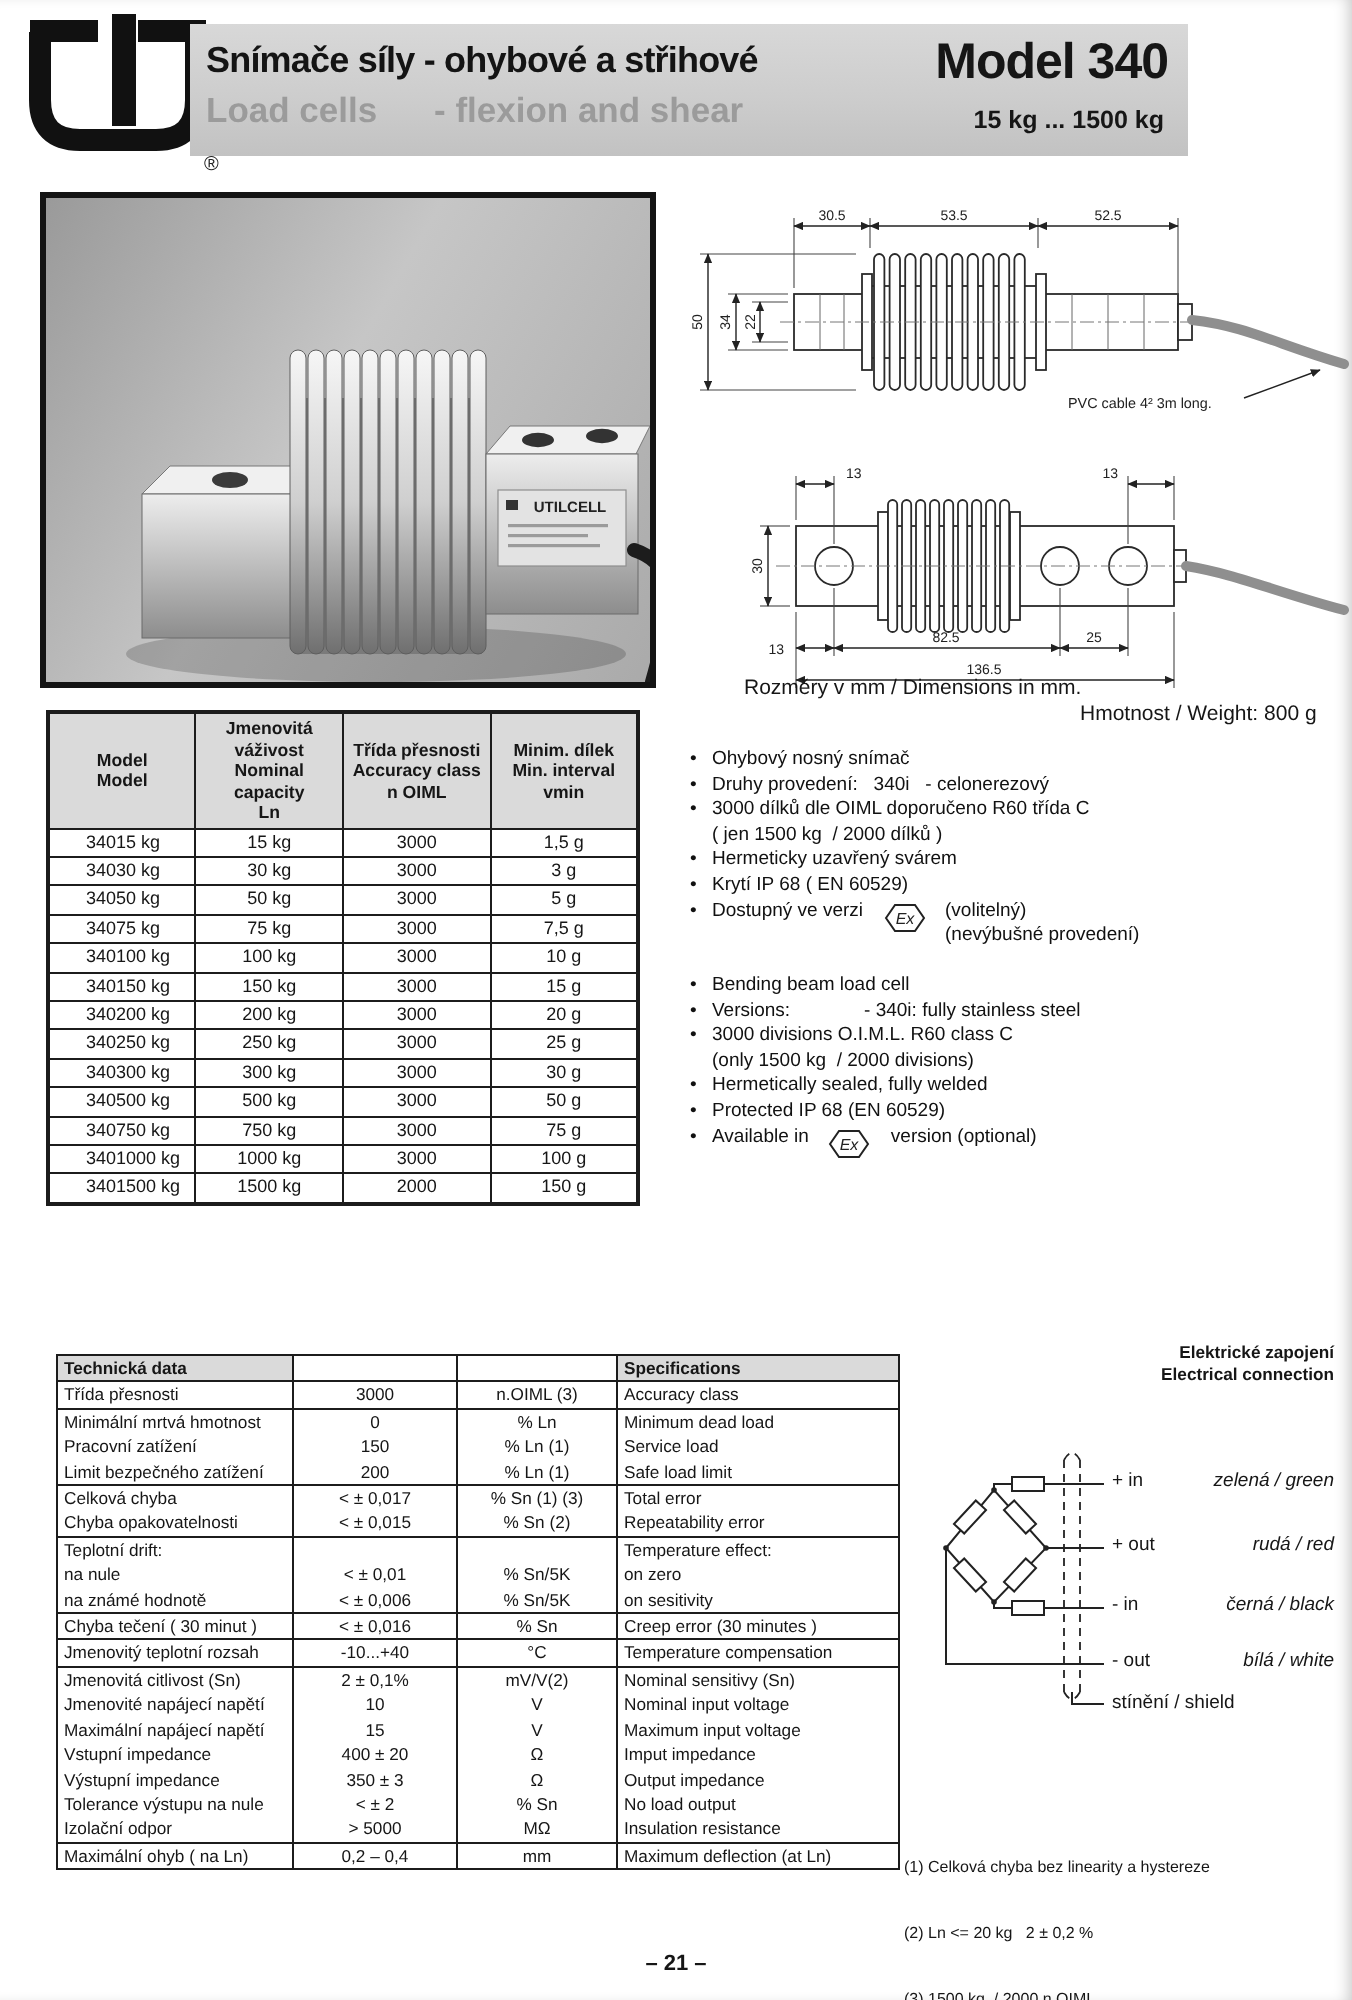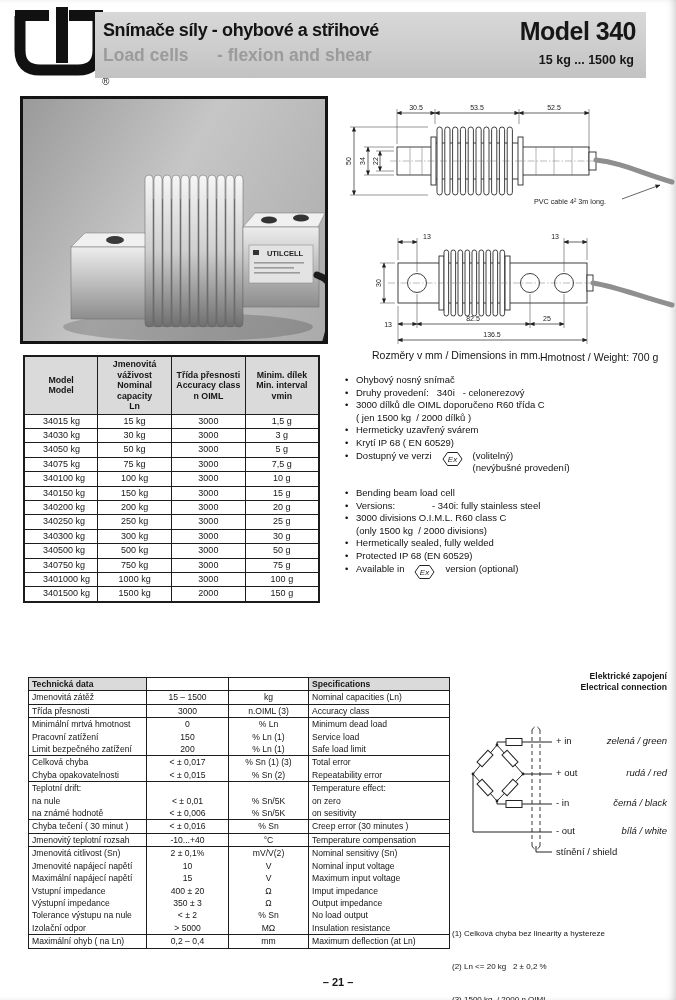--- a/index.html
+++ b/index.html
@@ -1,36 +1,36 @@
 <!DOCTYPE html>
 <html><head>
 <meta charset="utf-8">
 <style>
   html,body{margin:0;padding:0;background:#e9e9e9;font-family:"Liberation Sans",sans-serif;}
   .page{position:relative;width:676px;height:1000px;background:#fff;margin:0 auto;overflow:hidden;color:#161616;
         box-shadow:inset -5px 0 8px -4px #c2c2c2;}
   .abs{position:absolute;}
 
   
-  .strip{left:95px;top:12px;width:551px;height:66px;background:linear-gradient(180deg,#d8d8d8 0%,#cdcdcd 55%,#c2c2c2 100%);}
+  .strip{left:95px;top:12px;width:499px;height:66px;background:linear-gradient(180deg,#d8d8d8 0%,#cdcdcd 55%,#c2c2c2 100%);}
   .t-cs{left:8px;top:8px;font-size:18px;font-weight:bold;letter-spacing:-.4px;color:#141414;white-space:pre;}
   .t-en1{left:8px;top:33px;font-size:17.5px;font-weight:bold;color:#9b9b9b;}
   .t-en2{left:122px;top:33px;font-size:17.5px;font-weight:bold;color:#9b9b9b;}
   .t-model{right:10px;top:5px;font-size:25px;font-weight:bold;letter-spacing:-.5px;}
   .t-range{right:12px;top:41px;font-size:12.5px;font-weight:bold;}
 
   
   .photo{left:20px;top:96px;width:302px;height:242px;border:3px solid #141414;
          background:linear-gradient(120deg,#9a9a9a 0%,#c6c6c6 45%,#aaaaaa 100%);}
 
   
   svg text{font-family:"Liberation Sans",sans-serif;fill:#222;}
   .dim{font-size:7px;}
   .note{font-size:7.2px;}
-  .cap1{left:345px;top:349px;font-size:10.5px;padding-left:27px;}
+  .cap1{left:345px;top:338px;font-size:10.5px;padding-left:27px;}
   .cap2{left:540px;top:351px;font-size:10.5px;}
 
   
   .mtab{border-collapse:collapse;table-layout:fixed;width:297px;font-size:9px;background:#fff;}
   .mtab,.mtab th,.mtab td{border:1px solid #1c1c1c;}
   .mtab{border-width:2px;}
   .mtab th{background:#dadada;font-weight:bold;font-size:8.8px;line-height:10.5px;padding:2px 1px;text-align:center;}
   .mtab td{height:13.4px;padding:0 18px;line-height:13.4px;white-space:nowrap;overflow:hidden;}
   .mtab td.tc{text-align:center;}
   .mtab td .pair{display:flex;justify-content:space-between;}
@@ -255,21 +255,21 @@
       <text class="dim" x="221" y="13" text-anchor="end">13</text>
       <text class="dim" transform="rotate(-90 43 57)" x="43" y="57" text-anchor="middle">30</text>
       <text class="dim" x="54" y="101" text-anchor="end">13</text>
       <text class="dim" x="135" y="95" text-anchor="middle">82.5</text>
       <text class="dim" x="209" y="95" text-anchor="middle">25</text>
       <text class="dim" x="154" y="111" text-anchor="middle">136.5</text>
     </svg>
   </div>
 
   <div class="abs cap1">Rozměry v mm / Dimensions in mm.</div>
-  <div class="abs cap2">Hmotnost / Weight: 700 g</div>
+  <div class="abs cap2">Hmotnost / Weight: 800 g</div>
 
   <table class="abs mtab" style="left:23px;top:355px;">
     <thead>
       <tr>
 
       <th>
           <div>Model</div>
           <div>Model</div>
           <div></div>
         </th>
@@ -517,26 +517,20 @@
     <tbody>
       <tr class="th">
         <td>Technická data</td>
         <td class="mid"></td>
         <td class="mid"></td>
         <td>Specifications</td>
       </tr>
     </tbody>
     <tbody>
 
-    <tr>
-        <td>Jmenovitá zátěž</td>
-        <td class="v">15 – 1500</td>
-        <td class="u">kg</td>
-        <td>Nominal capacities (Ln)</td>
-      </tr>
         <tr class="sep">
         <td>Třída přesnosti</td>
         <td class="v">3000</td>
         <td class="u">n.OIML (3)</td>
         <td>Accuracy class</td>
       </tr>
         <tr class="sep">
         <td>Minimální mrtvá hmotnost</td>
         <td class="v">0</td>
         <td class="u">% Ln</td>

